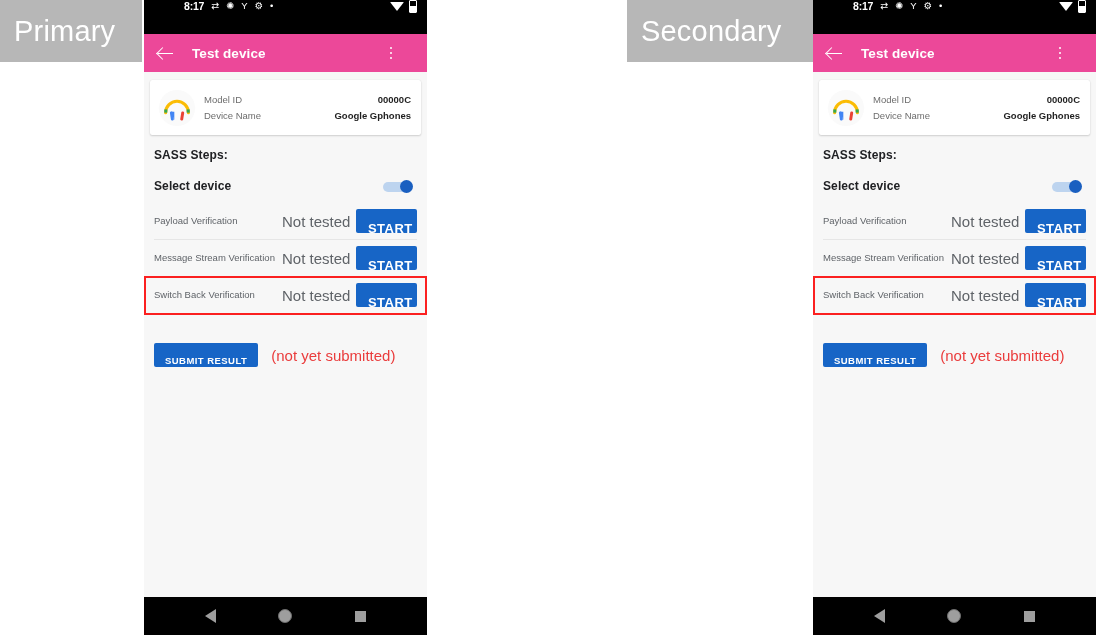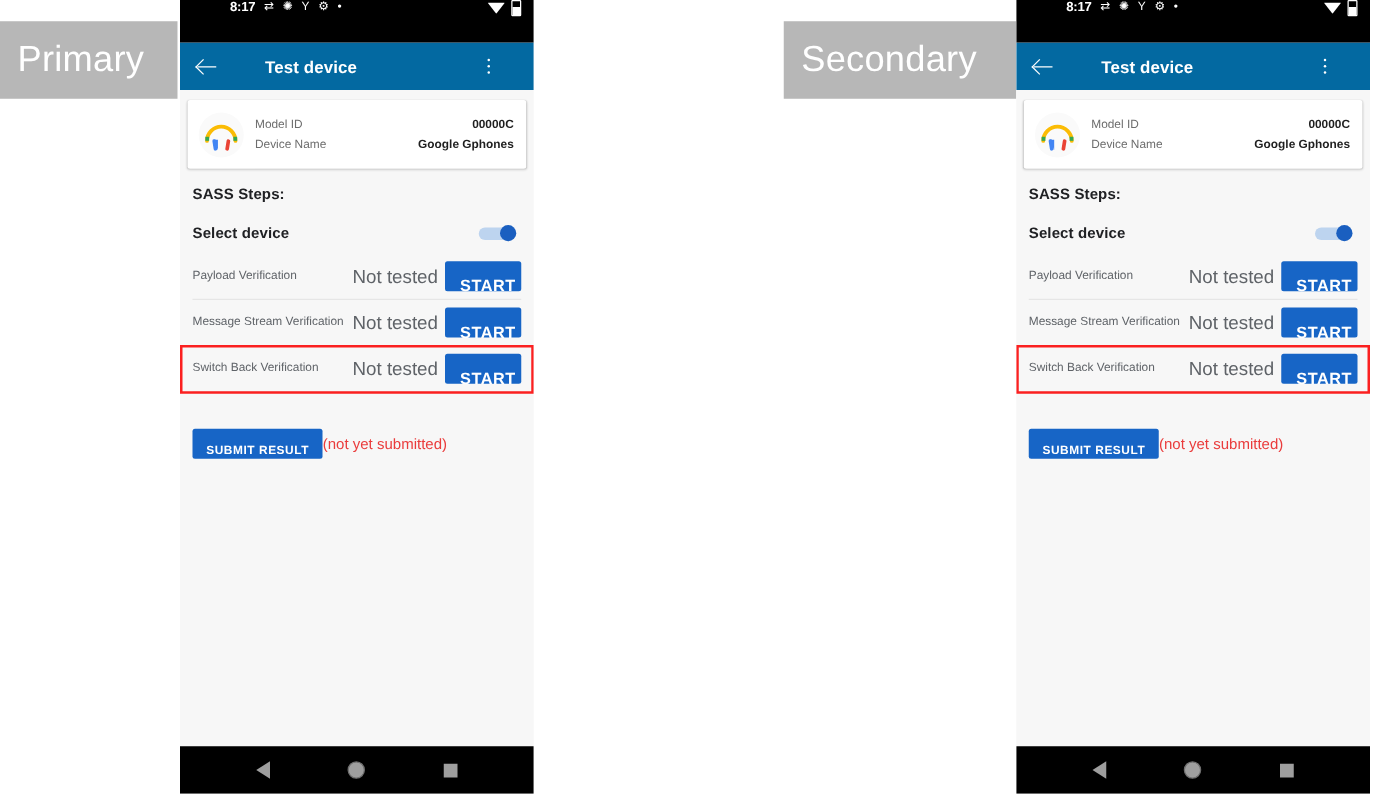--- a/index.html
+++ b/index.html
@@ -11,21 +11,21 @@
     width: 1105px;
     height: 635px;
     position: relative;
     font-family: "Liberation Sans", sans-serif;
     overflow: hidden;
   }
 
   
   .role-chip {
     position: absolute;
-    top: 17px;
+    top: 0;
     background: #b7b7b7;
     color: #ffffff;
     display: flex;
     align-items: center;
     font-size: 29px;
     font-weight: 400;
     letter-spacing: 0.2px;
     box-sizing: border-box;
     padding-left: 14px;
   }
@@ -98,26 +98,25 @@
     content: "";
     position: absolute;
     top: -3px; left: 1.3px;
     width: 3.4px; height: 1.6px;
     background: #ffffff;
   }
 
   
   .app-bar {
     height: 38px;
-    background: #0369a1;
+    background: #ec4899;
     display: flex;
     align-items: center;
     padding: 0 27px 0 12px;
     box-sizing: border-box;
-    gap: 20px;
   }
   .back-arrow {
     width: 20px; height: 20px;
     position: relative;
     flex: 0 0 auto;
     cursor: pointer;
   }
   .back-arrow::before {
     content: "";
     position: absolute;
@@ -314,21 +313,22 @@
     font-weight: 700;
     letter-spacing: 0.45px;
     border: none;
     border-radius: 2px;
     height: 24px;
     padding: 12px 11px;
     cursor: pointer;
     font-family: "Liberation Sans", sans-serif;
   }
   .submit-note {
-    font-size: 12px;
+    margin-left: 13px;
+    font-size: 15px;
     color: #ea3c3c;
   }
 
   
   .nav-bar {
     position: absolute;
     bottom: 0; left: 0;
     width: 100%;
     height: 38px;
     background: #000000;

